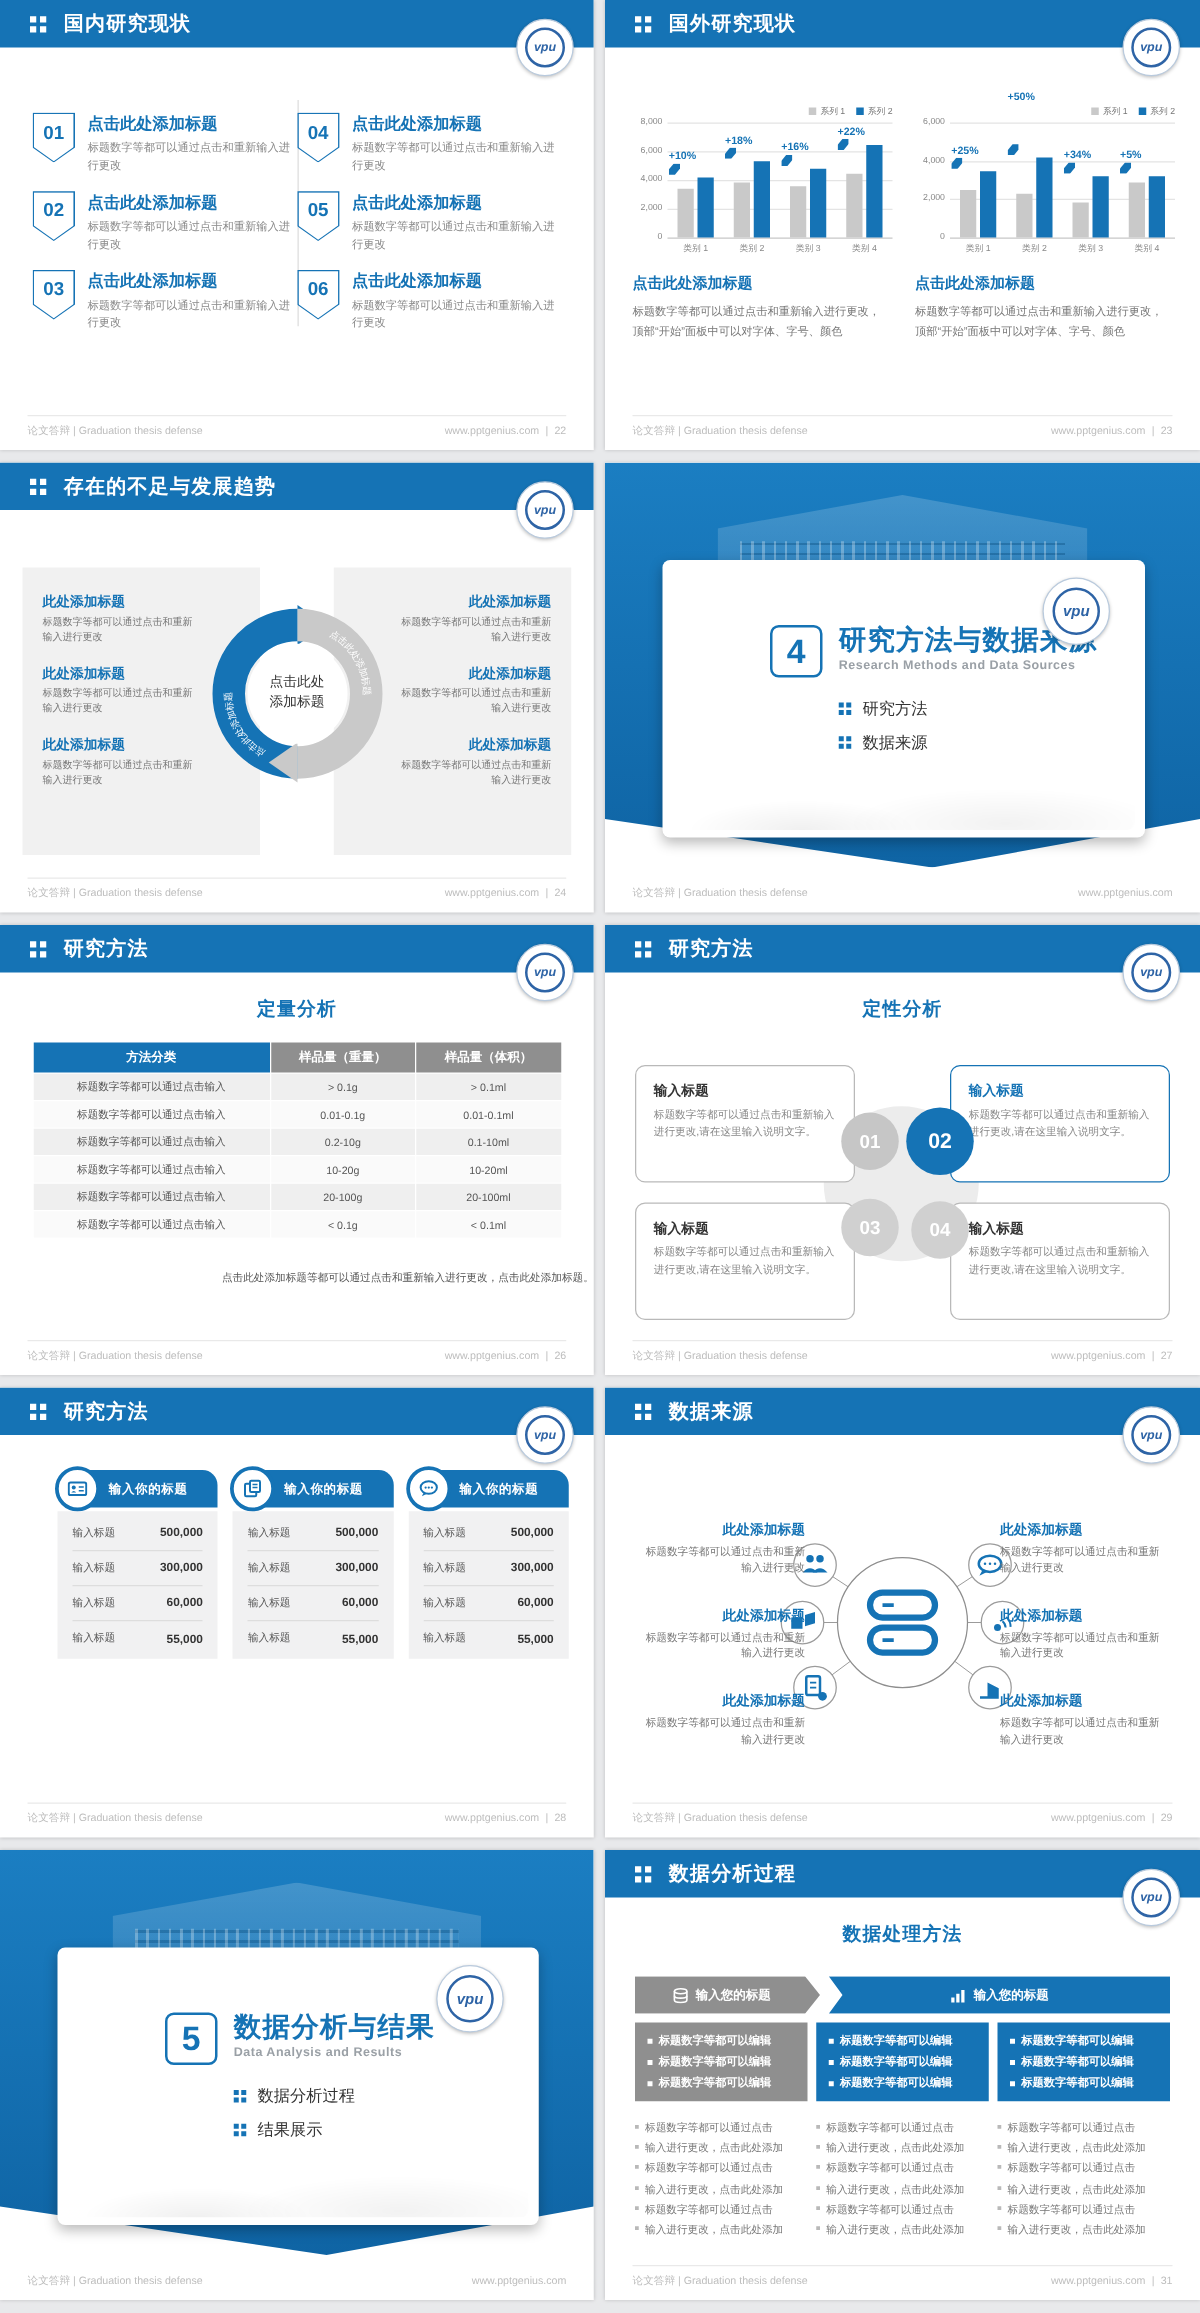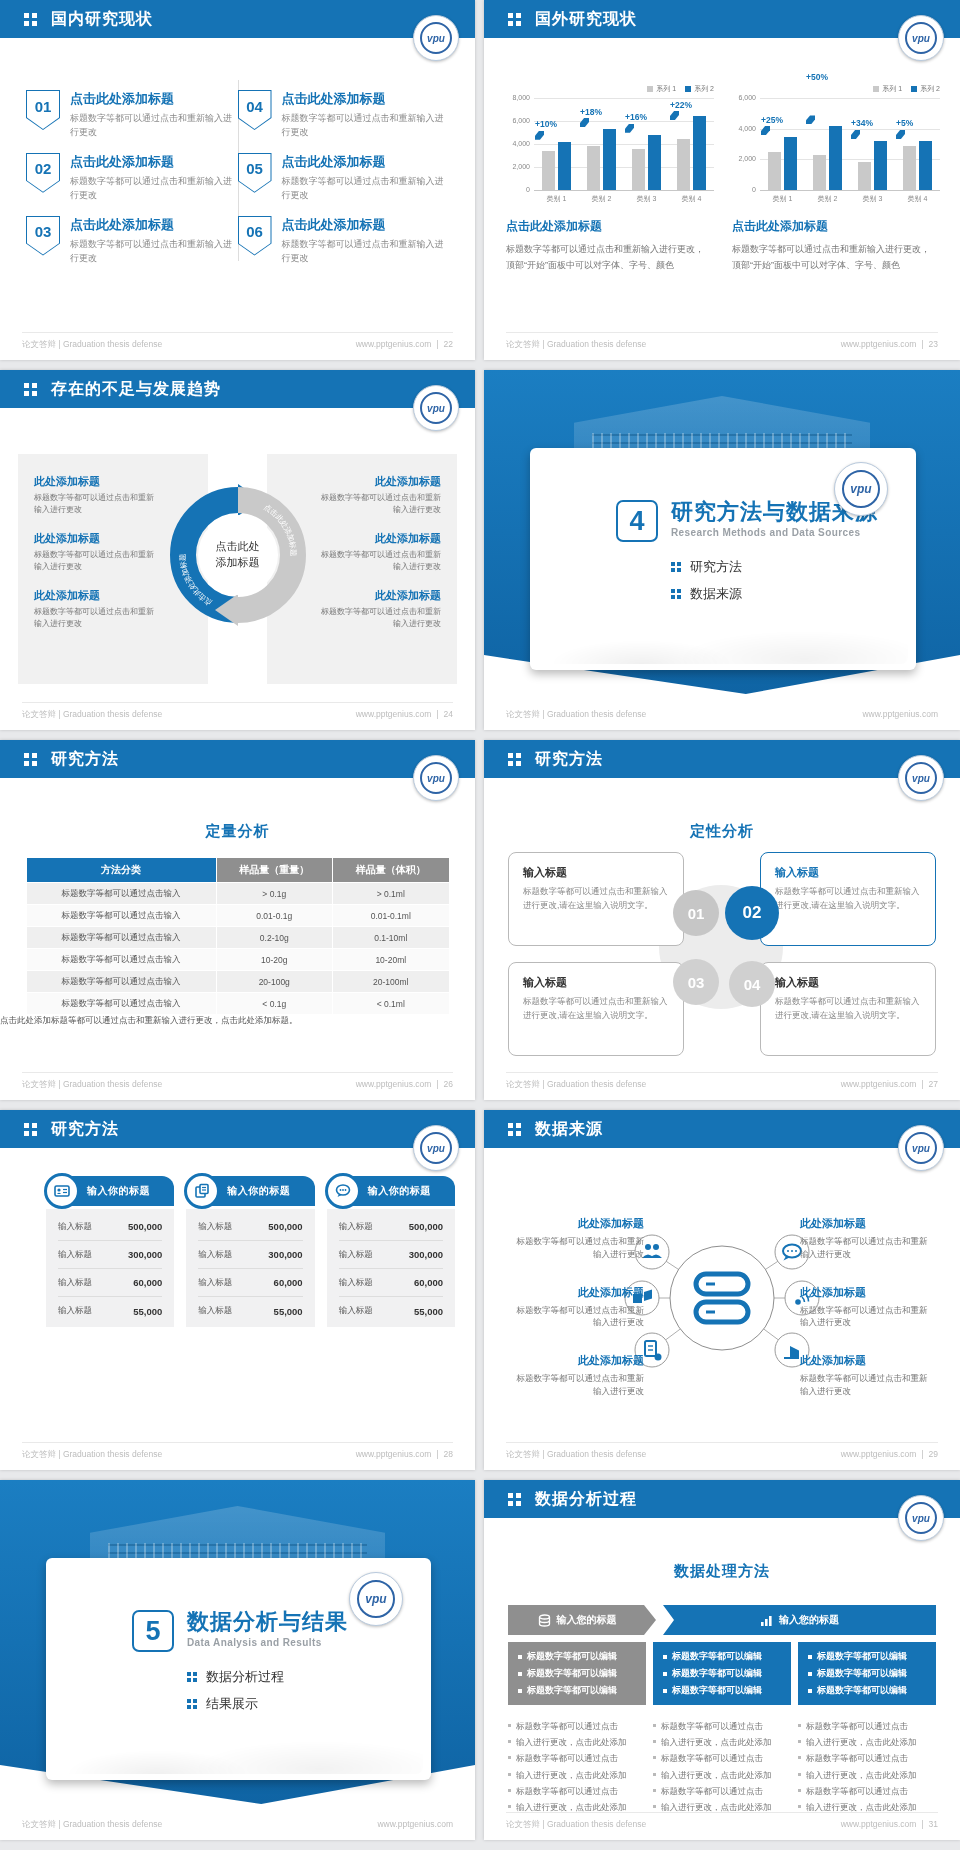--- a/index.html
+++ b/index.html
@@ -67,30 +67,30 @@
 .sec-waves{position:absolute;left:8px;right:8px;bottom:6px;height:66px;border-radius:0 0 6px 6px;background:radial-gradient(130px 34px at 28% 100%,rgba(0,0,0,.06),transparent 70%),radial-gradient(180px 40px at 72% 92%,rgba(0,0,0,.05),transparent 70%);}
 .sec-row{display:flex;align-items:flex-start;gap:13px;margin:52px 0 0 86px;}
 .numbox{width:42px;height:42px;border:2.5px solid #1573b5;border-radius:7px;display:flex;align-items:center;justify-content:center;font-size:27px;font-weight:bold;color:#1573b5;flex:none;}
 .sec-title{font-size:22px;font-weight:bold;color:#1573b5;letter-spacing:1px;line-height:1.1;}
 .sec-sub{font-size:10px;font-weight:bold;color:#9aa0a6;margin-top:3px;letter-spacing:.4px;}
 .sec-bullets{margin:16px 0 0 141px;display:flex;flex-direction:column;gap:9px;}
 .sec-b{display:flex;align-items:center;gap:9px;font-size:13px;color:#333;}
 .bico{position:relative;width:10px;height:10px;flex:none;}
 .bico::before{content:"";position:absolute;left:0;top:0;width:3.5px;height:3.5px;background:#1573b5;box-shadow:6px 0 0 #1573b5,0 6px 0 #1573b5,6px 6px 0 #1573b5;}
 
-.center-title{text-align:center;font-size:15px;font-weight:bold;color:#1573b5;margin-top:44px;letter-spacing:1px;}
+.center-title{text-align:center;font-size:15px;font-weight:bold;color:#1573b5;margin-top:20px;letter-spacing:1px;}
 
 .s5-table{width:424px;margin:16px auto 0;border-collapse:separate;border-spacing:1.5px;}
 .s5-table th{font-size:10px;font-weight:bold;color:#fff;height:24px;}
 .s5-table th.c1{background:#1573b5;width:45%;}
 .s5-table th.c2,.s5-table th.c3{background:#8f8f8f;width:27.5%;}
 .s5-table td{font-size:8.5px;color:#555;text-align:center;height:21px;}
 .s5-table tr:nth-child(odd) td{background:#efefef;}
 .s5-table tr:nth-child(even) td{background:#fafafa;}
-.s5-caption{text-align:left;font-size:8.5px;color:#555;}
+.s5-caption{text-align:right;font-size:8.5px;color:#555;margin-top:26px;}
 
 .s6-card{position:absolute;width:176px;height:94px;border:1px solid #b9b9b9;border-radius:8px;background:#fff;padding:12px 14px;z-index:1;}
 .s6-card.tl{left:24px;top:112px;}
 .s6-card.tr6{right:24px;top:112px;border-color:#1573b5;}
 .s6-card.bl{left:24px;top:222px;}
 .s6-card.br{right:24px;top:222px;}
 .s6-title{font-size:11px;font-weight:bold;color:#333;margin-bottom:5px;}
 .s6-card.tr6 .s6-title{color:#1573b5;}
 .s6-body{font-size:8.5px;color:#888;line-height:1.6;}
 .s6-big{position:absolute;left:175px;top:145px;width:124px;height:124px;border-radius:50%;background:#ececec;z-index:0;}

